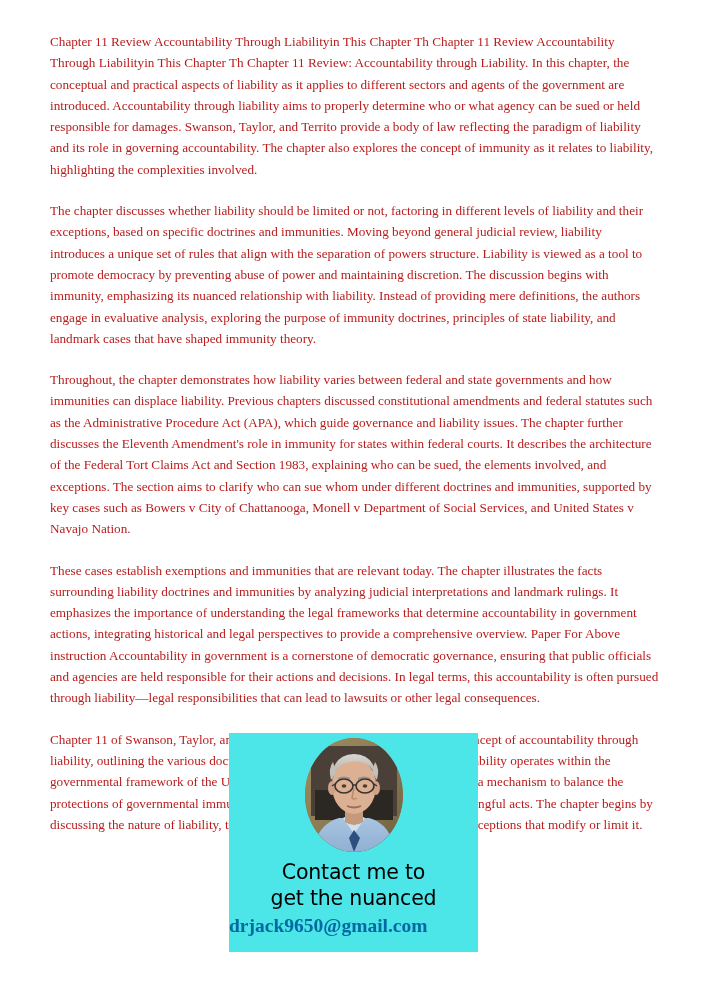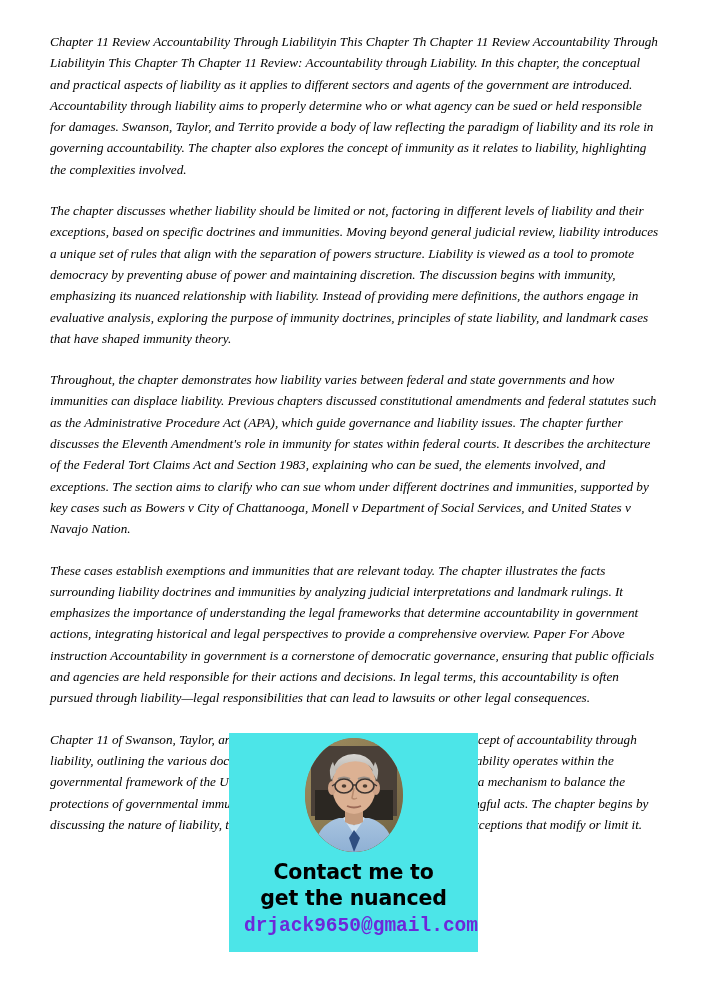--- a/index.html
+++ b/index.html
@@ -27,22 +27,21 @@
     left: 50px;
     top: 31px;
     width: 609px;
   }
   .para {
     margin: 0 0 20px 0;
     font-size: 13.2px;
     line-height: 21.3px;
     text-align: left;
     white-space: normal;
-    color: #000000;
-    font-style: italic;
+    color: #b91c1c;
   }
   .para:last-child { margin-bottom: 0; }
 
   
   #contact-overlay {
     position: absolute;
     left: 229px;
     top: 733px;
     width: 249px;
     height: 219px;
@@ -65,34 +64,34 @@
   }
   #avatar .photo-svg { display: block; width: 100%; height: 100%; }
 
   .contact-lines {
     margin-top: 7px;
     text-align: center;
     width: 100%;
   }
   .contact-line {
     font-family: "DejaVu Sans", "Liberation Sans", sans-serif;
-    font-weight: bold;
+    font-weight: normal;
     font-size: 20.5px;
     line-height: 26px;
     color: #000000;
     letter-spacing: -0.2px;
   }
   #contact-email {
     margin-top: 3px;
-    font-family: Liberation Mono, monospace;
+    font-family: Liberation Serif, serif;
     font-weight: bold;
     font-size: 19.5px;
     line-height: 24px;
-    color: #6d28d9;
-    text-align: right;
+    color: #0369a1;
+    text-align: left;
     width: 100%;
   }
 </style>
 </head>
 <body>
 
 <div id="page">
 
   <div id="doc-body">
     <p class="para">Chapter 11 Review Accountability Through Liabilityin This Chapter Th Chapter 11 Review Accountability Through Liabilityin This Chapter Th Chapter 11 Review: Accountability through Liability. In this chapter, the conceptual and practical aspects of liability as it applies to different sectors and agents of the government are introduced. Accountability through liability aims to properly determine who or what agency can be sued or held responsible for damages. Swanson, Taylor, and Territo provide a body of law reflecting the paradigm of liability and its role in governing accountability. The chapter also explores the concept of immunity as it relates to liability, highlighting the complexities involved.</p>

